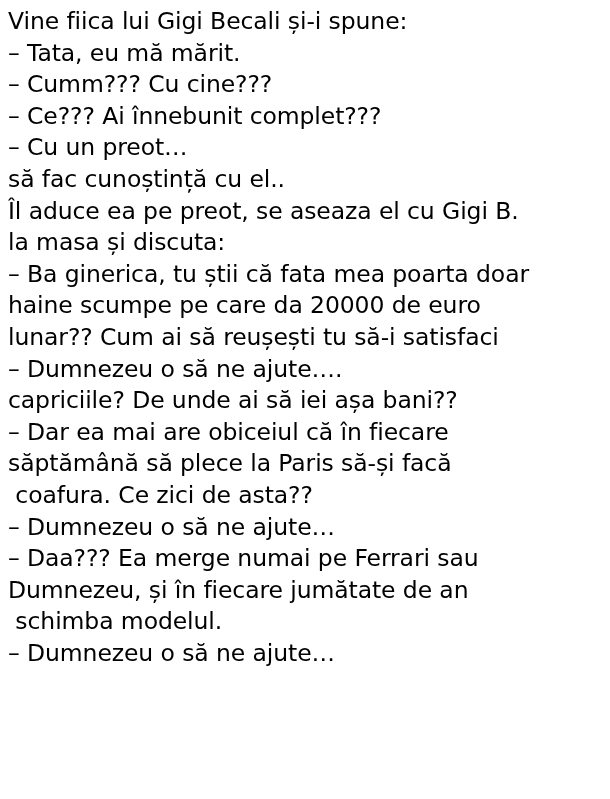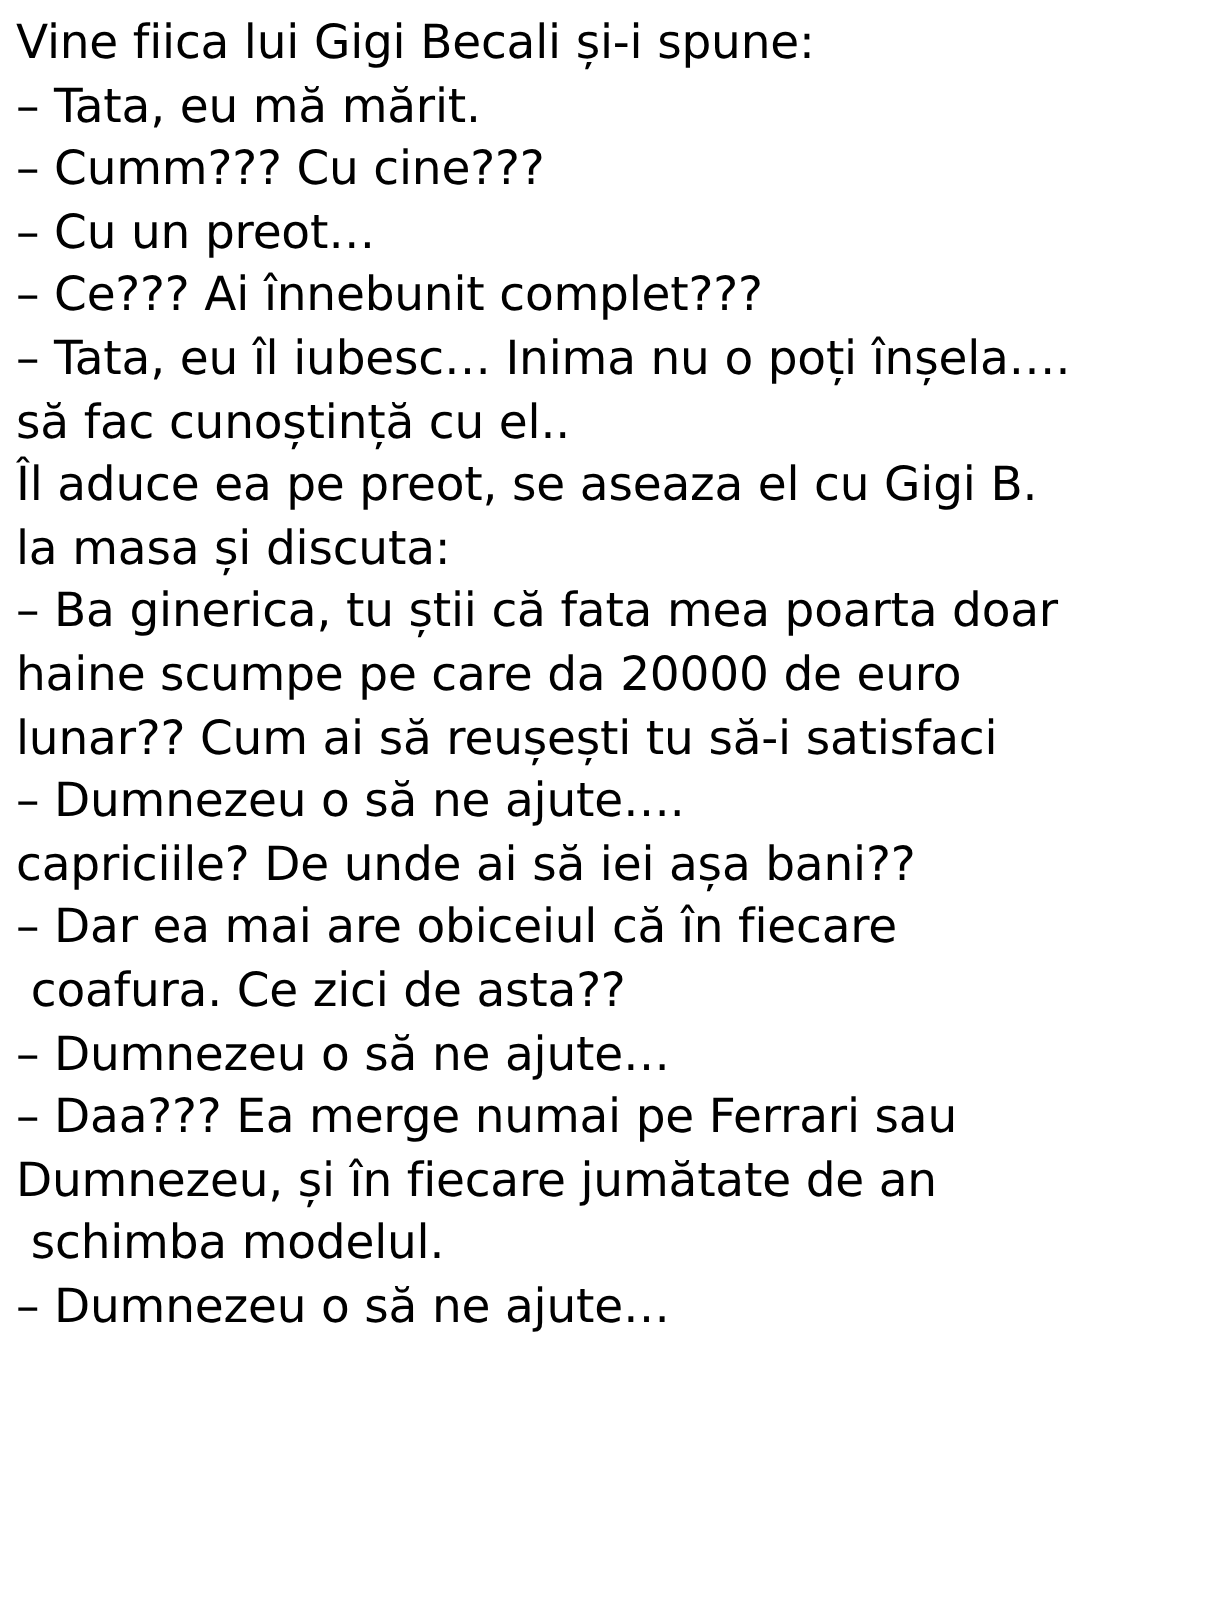--- a/index.html
+++ b/index.html
@@ -27,31 +27,31 @@
     font-weight: 400;
   }
 </style>
 </head>
 <body>
 
 <div id="joke-text">
   <div class="line">Vine fiica lui Gigi Becali și-i spune:</div>
   <div class="line">– Tata, eu mă mărit.</div>
   <div class="line">– Cumm??? Cu cine???</div>
+  <div class="line">– Ce??? Ai înnebunit complet???</div>
   <div class="line">– Cu un preot…</div>
-  <div class="line">– Ce??? Ai înnebunit complet???</div>
-  <div class="line">– Tata, eu îl iubesc… Inima nu o poți înșela….</div>
   <div class="line">să fac cunoștință cu el..</div>
   <div class="line">Îl aduce ea pe preot, se aseaza el cu Gigi B.</div>
   <div class="line">la masa și discuta:</div>
   <div class="line">– Ba ginerica, tu știi că fata mea poarta doar</div>
   <div class="line">haine scumpe pe care da 20000 de euro</div>
   <div class="line">lunar?? Cum ai să reușești tu să-i satisfaci</div>
   <div class="line">– Dumnezeu o să ne ajute….</div>
   <div class="line">capriciile? De unde ai să iei așa bani??</div>
   <div class="line">– Dar ea mai are obiceiul că în fiecare</div>
+  <div class="line">săptămână să plece la Paris să-și facă</div>
   <div class="line"> coafura. Ce zici de asta??</div>
   <div class="line">– Dumnezeu o să ne ajute…</div>
   <div class="line">– Daa??? Ea merge numai pe Ferrari sau</div>
   <div class="line">Dumnezeu, și în fiecare jumătate de an</div>
   <div class="line"> schimba modelul.</div>
   <div class="line">– Dumnezeu o să ne ajute…</div>
 </div>
 
 </body></html>

